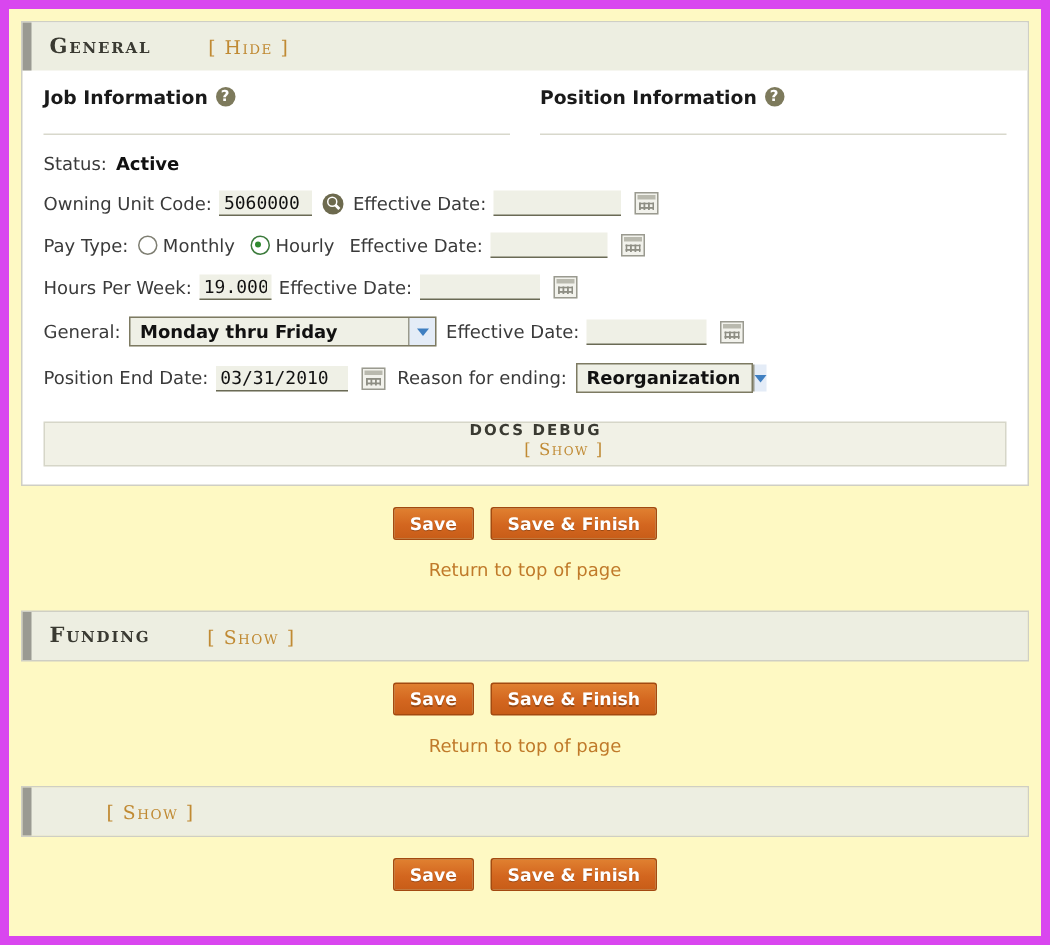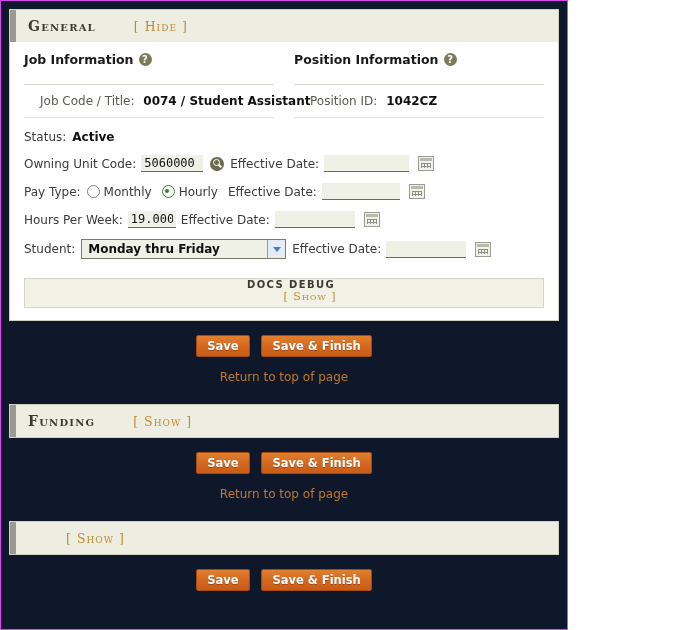--- a/index.html
+++ b/index.html
@@ -10,24 +10,24 @@
   body {
     width: 700px;
     height: 630px;
     font-family: "DejaVu Sans", sans-serif;
     font-size: 12px;
     color: #222222;
     overflow: hidden;
   }
   .page-frame {
     box-sizing: border-box;
-    width: 568px;
+    width: 700px;
     height: 630px;
-    border: 1px solid #d946ef;
-    background: #0f172a;
+    border: 6px solid #d946ef;
+    background: #fef9c3;
     padding: 0;
     position: relative;
   }
 
   
   .panel {
     box-sizing: border-box;
     margin: 8px 8px 0 8px;
     border: 1px solid #cfcfc4;
     background: #ffffff;
@@ -315,33 +315,25 @@
     </div>
 
     <div class="panel-body">
 
       <div class="info-cols">
         <div class="info-col left">
           <div class="info-hd">
             <span>Job Information</span>
             <span class="help-icon">?</span>
           </div>
-          <div class="info-row">
-            <span class="lbl">Job Code / Title:</span>
-            <span class="val">0074 / Student Assistant</span>
-          </div>
         </div>
         <div class="info-col right">
           <div class="info-hd">
             <span>Position Information</span>
             <span class="help-icon">?</span>
-          </div>
-          <div class="info-row">
-            <span class="lbl">Position ID:</span>
-            <span class="val">1042CZ</span>
           </div>
         </div>
       </div>
 
       <div class="form-area">
 
         <div class="frow">
           <span class="lab">Status:</span>
           <span class="bold-val">Active</span>
         </div>
@@ -372,32 +364,44 @@
 
         <div class="frow">
           <span class="lab">Hours Per Week:</span>
           <input class="uinput hours" type="text" value="19.000" style="">
           <span class="lab">Effective Date:</span>
           <input class="uinput blank3" type="text" value="" style="">
           <span class="cal-icon"></span>
         </div>
 
         <div class="frow">
-          <span class="lab">Student:</span>
+          <span class="lab">General:</span>
           <span class="wsel workdays">
             <span class="seltext">Monday thru Friday</span>
             <span class="arrowbox">
                 <span class="chev"></span>
               </span>
           </span>
           <span class="lab">Effective Date:</span>
           <input class="uinput blank3" type="text" value="" style="">
           <span class="cal-icon"></span>
         </div>
 
+        <div class="frow">
+          <span class="lab">Position End Date:</span>
+          <input class="uinput enddate" type="text" value="03/31/2010" style="">
+          <span class="cal-icon"></span>
+          <span class="lab" style="margin-left:4px;">Reason for ending:</span>
+          <span class="wsel reason">
+            <span class="seltext">Reorganization</span>
+            <span class="arrowbox">
+                <span class="chev"></span>
+              </span>
+          </span>
+        </div>
       </div>
 
       <div class="subpanel">
         <div class="subpanel-head">
           <span class="sub-title">DOCS DEBUG</span>
           <span class="toggle-link">
             <span class="brk">[</span>
             <span>Show</span>
             <span class="brk">]</span>
           </span>

